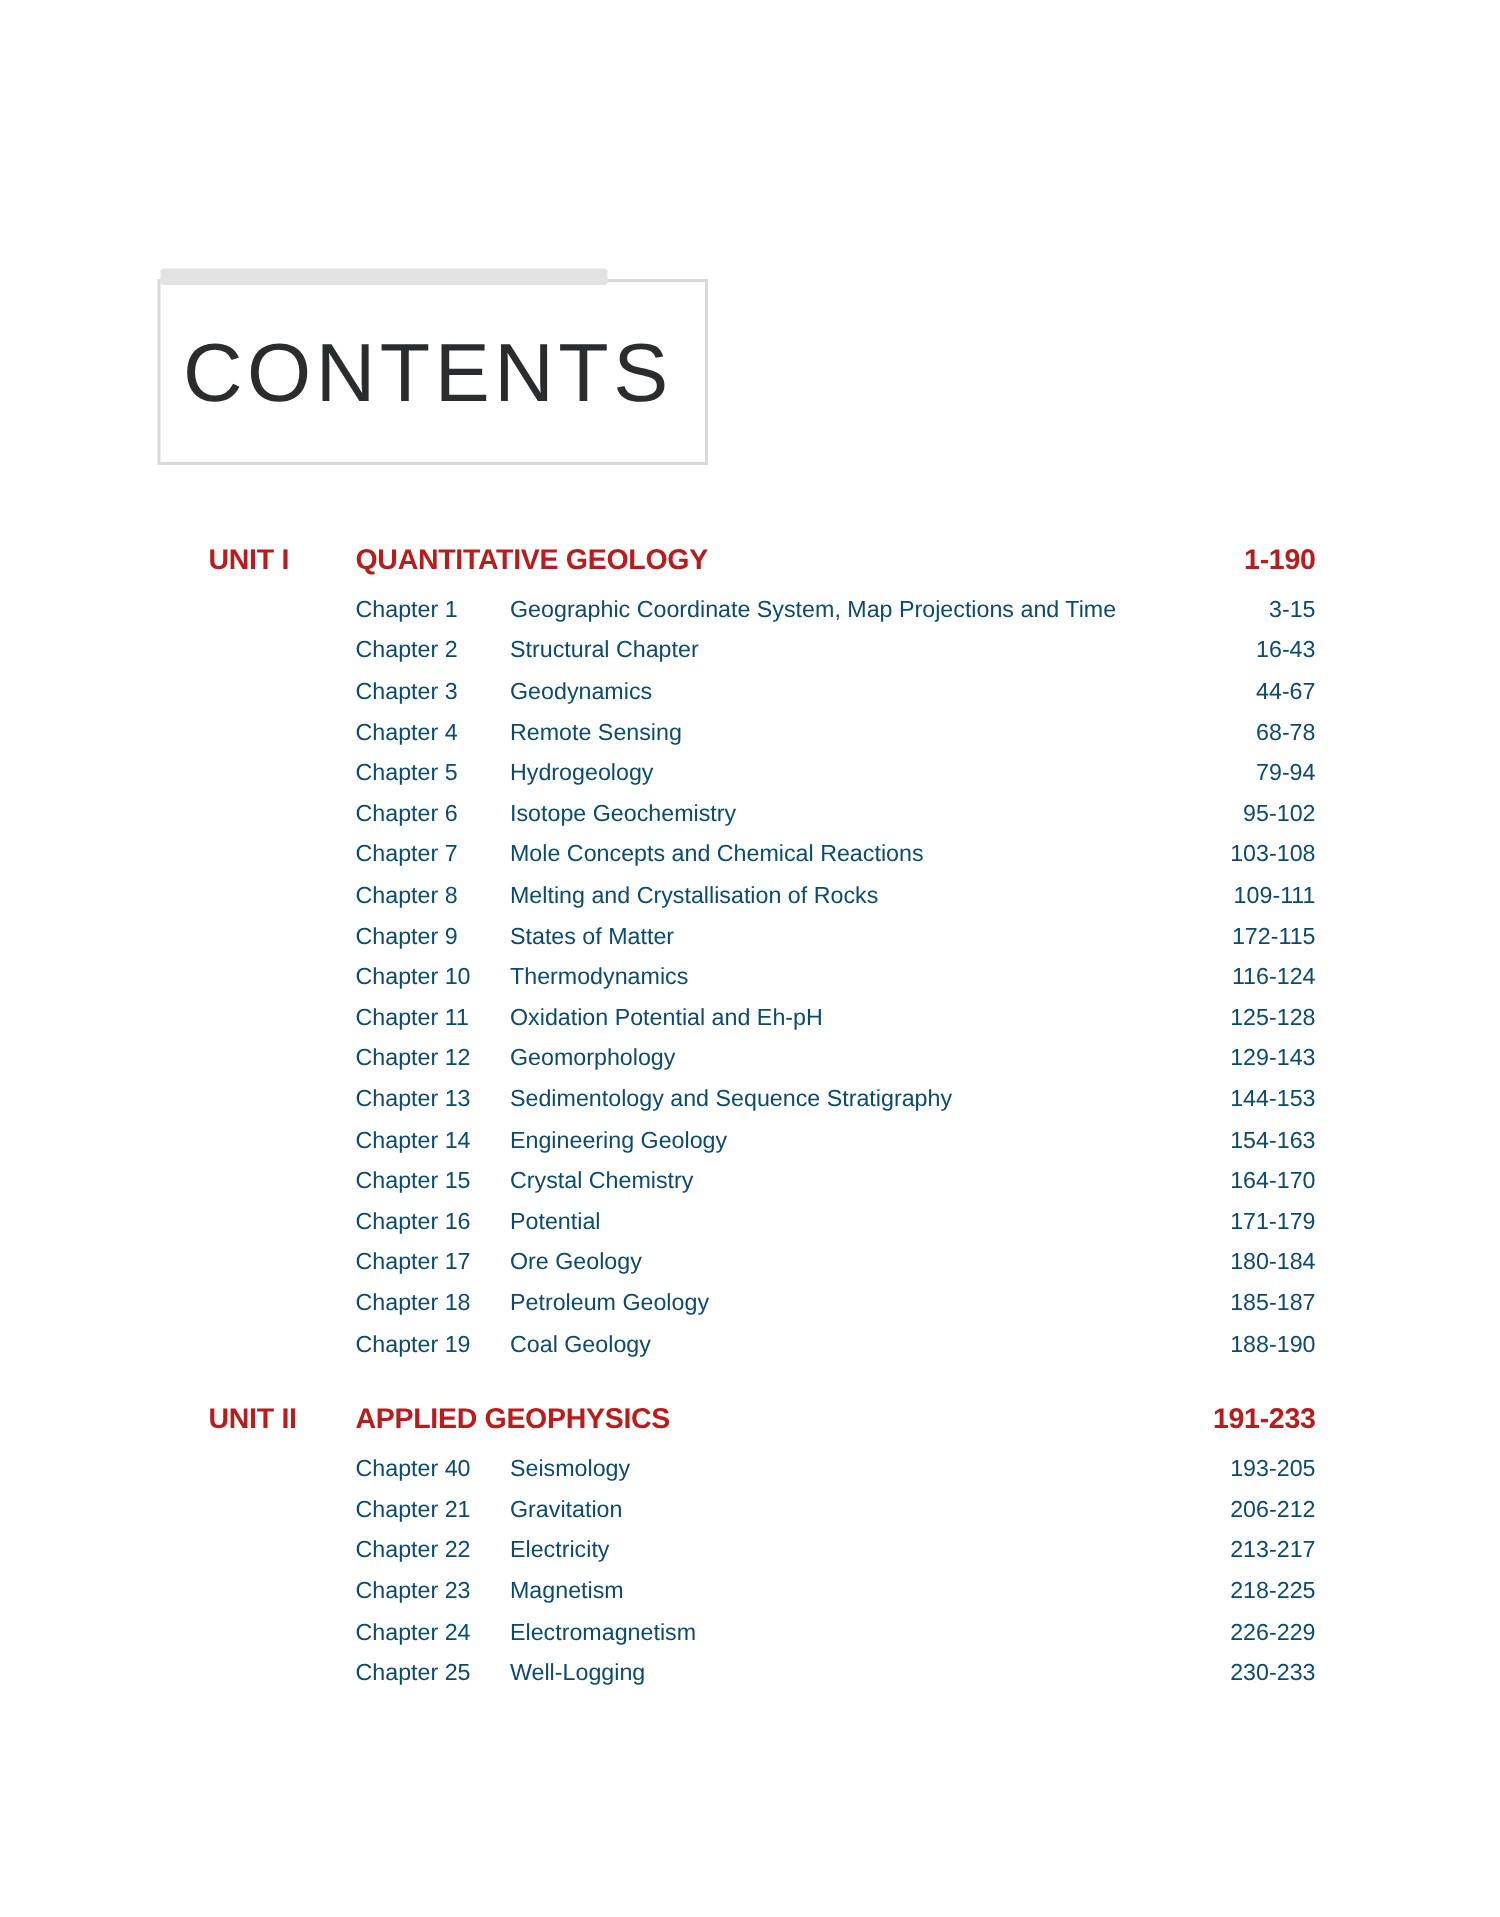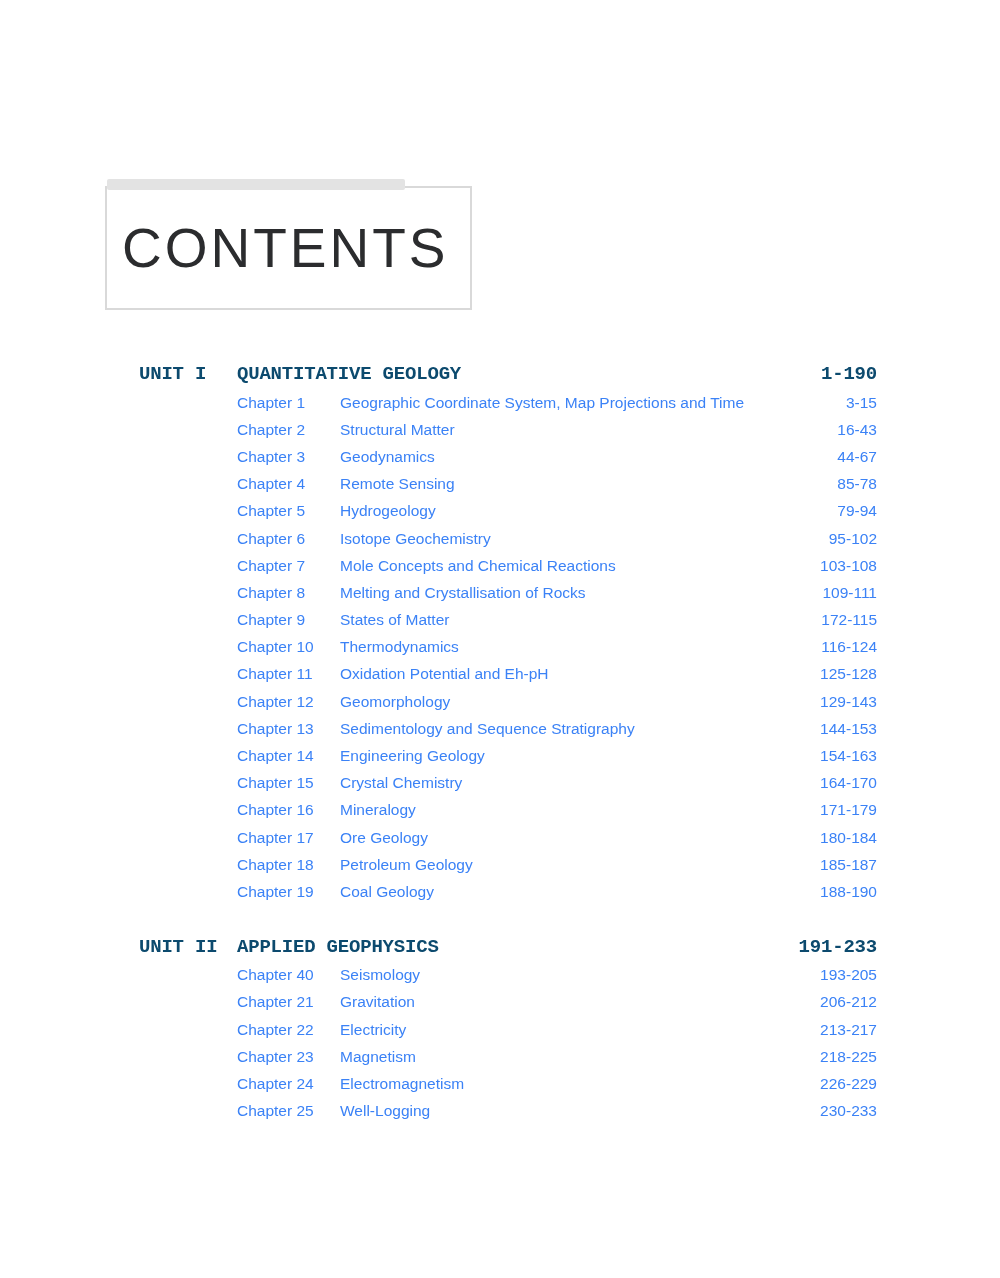--- a/index.html
+++ b/index.html
@@ -53,34 +53,33 @@
     width: 738px;
   }
   .unit-section + .unit-section { margin-top: 26px; }
 
   .unit-header {
     display: flex;
     align-items: center;
     height: 30px;
     font-weight: bold;
     font-size: 19px;
-    color: #0c4a6e;
+    color: #b91c1c;
     letter-spacing: -0.2px;
-    font-family: Liberation Mono, monospace;
   }
   .unit-label { width: 98px; flex: 0 0 98px; }
   .unit-title { flex: 1 1 auto; }
   .unit-pages { flex: 0 0 100px; text-align: right; }
 
   .chapter-row {
     display: flex;
-    align-items: center;
+    align-items: flex-end;
     height: 27.2px;
     font-size: 15.5px;
-    color: #3b82f6;
+    color: #0c4a6e;
     margin-left: 98px;
   }
   .ch-label { flex: 0 0 103px; }
   .ch-title { flex: 1 1 auto; white-space: nowrap; }
   .ch-pages { flex: 0 0 95px; text-align: right; }
 </style>
 </head>
 <body>
 
 <div class="title-bar"></div>
@@ -97,34 +96,34 @@
     </div>
     <div class="chapters">
   <div class="chapter-row">
     <span class="ch-label">Chapter 1</span>
     <span class="ch-title">Geographic Coordinate System, Map Projections and Time</span>
     <span class="ch-pages">3-15</span>
   </div>
 
   <div class="chapter-row">
     <span class="ch-label">Chapter 2</span>
-    <span class="ch-title">Structural Matter</span>
+    <span class="ch-title">Structural Chapter</span>
     <span class="ch-pages">16-43</span>
   </div>
 
   <div class="chapter-row">
     <span class="ch-label">Chapter 3</span>
     <span class="ch-title">Geodynamics</span>
     <span class="ch-pages">44-67</span>
   </div>
 
   <div class="chapter-row">
     <span class="ch-label">Chapter 4</span>
     <span class="ch-title">Remote Sensing</span>
-    <span class="ch-pages">85-78</span>
+    <span class="ch-pages">68-78</span>
   </div>
 
   <div class="chapter-row">
     <span class="ch-label">Chapter 5</span>
     <span class="ch-title">Hydrogeology</span>
     <span class="ch-pages">79-94</span>
   </div>
 
   <div class="chapter-row">
     <span class="ch-label">Chapter 6</span>
@@ -181,21 +180,21 @@
   </div>
 
   <div class="chapter-row">
     <span class="ch-label">Chapter 15</span>
     <span class="ch-title">Crystal Chemistry</span>
     <span class="ch-pages">164-170</span>
   </div>
 
   <div class="chapter-row">
     <span class="ch-label">Chapter 16</span>
-    <span class="ch-title">Mineralogy</span>
+    <span class="ch-title">Potential</span>
     <span class="ch-pages">171-179</span>
   </div>
 
   <div class="chapter-row">
     <span class="ch-label">Chapter 17</span>
     <span class="ch-title">Ore Geology</span>
     <span class="ch-pages">180-184</span>
   </div>
 
   <div class="chapter-row">

